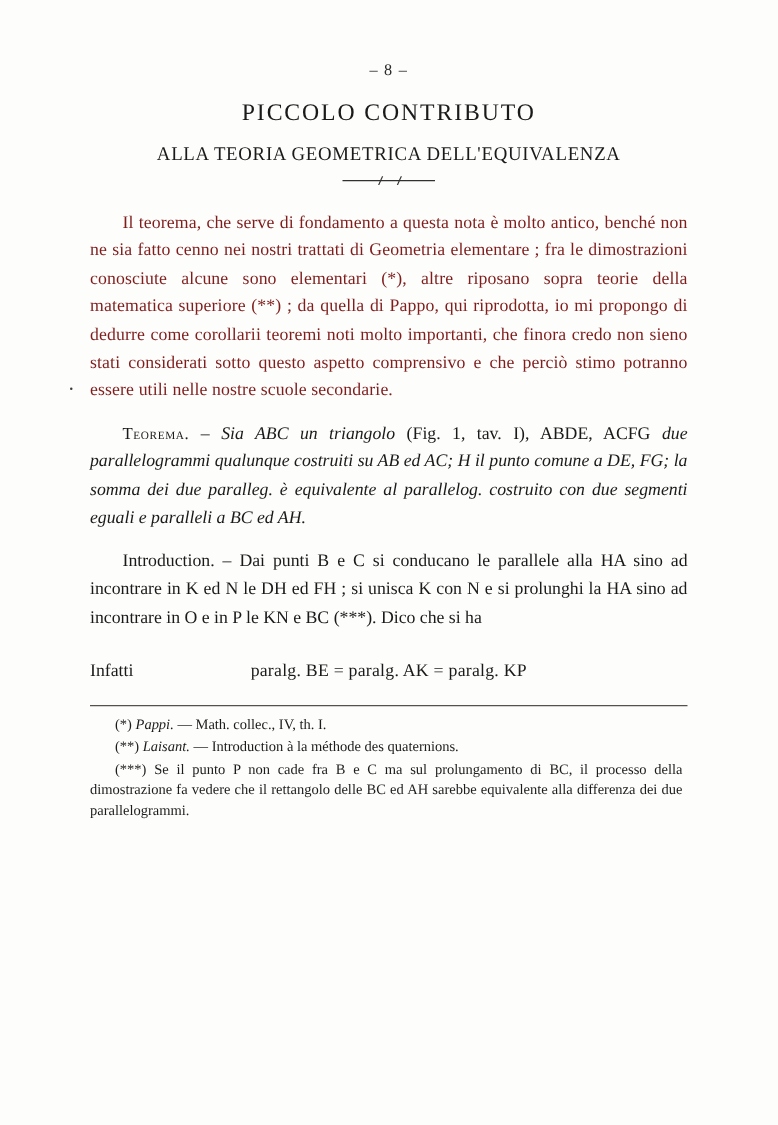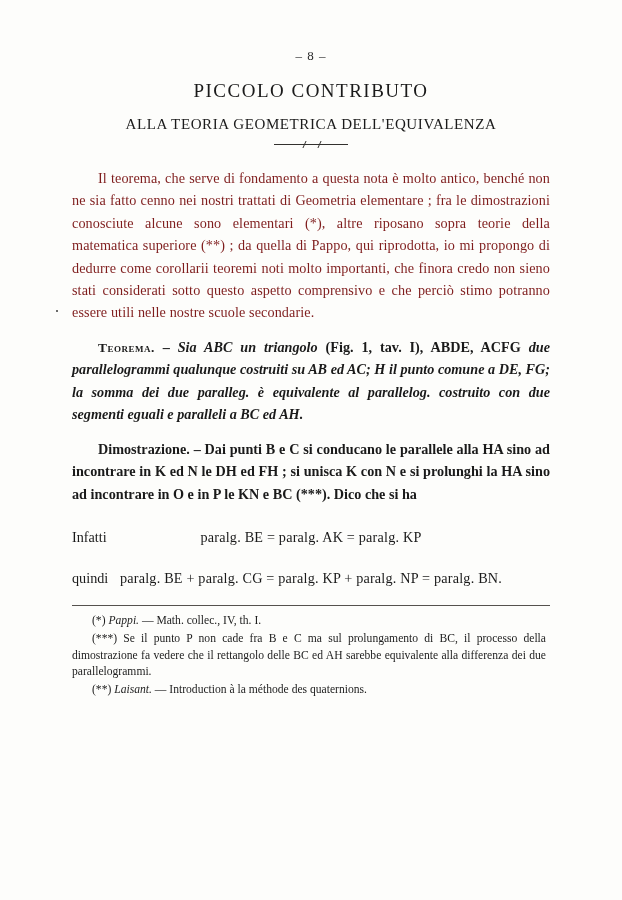--- a/index.html
+++ b/index.html
@@ -82,21 +82,20 @@
     font-size: 13.4px;
     letter-spacing: 0.5px;
   }
   .ital { font-style: italic; }
   .theorem-par {
     font-size: 14.2px;
     line-height: 1.58;
     text-align: justify;
     text-indent: 26px;
     margin: 12px 0 4px 0;
-    font-weight: bold;
   }
   .theorem-par .ital { font-style: italic; }
   .eq {
     text-align: center;
     font-size: 14.2px;
     margin: 12px 0 10px 0;
     letter-spacing: 0.2px;
   }
   .eq-wide {
     text-align: center;
@@ -154,36 +153,32 @@
 
   <div class="rule-ornament"></div>
 
   <p class="body-par">Il teorema, che serve di fondamento a questa nota è molto antico, benché non ne sia fatto cenno nei nostri trattati di Geometria elementare ; fra le dimostrazioni conosciute alcune sono elementari (*), altre riposano sopra teorie della matematica superiore (**) ; da quella di Pappo, qui riprodotta, io mi propongo di dedurre come corollarii teoremi noti molto importanti, che finora credo non sieno stati considerati sotto questo aspetto comprensivo e che perciò stimo potranno essere utili nelle nostre scuole secondarie.</p>
 
   <p class="theorem-par">
     <span class="smallcaps">Teorema.</span><span> – </span><span class="ital">Sia ABC un triangolo</span><span> (Fig. 1, tav. I), ABDE, ACFG </span><span class="ital">due parallelogrammi qualunque costruiti su AB ed AC; H il punto comune a DE, FG; la somma dei due paralleg. è equivalente al parallelog. costruito con due segmenti eguali e paralleli a BC ed AH.</span>
   </p>
 
   <p class="theorem-par">
-    <span>Dimostrazione.</span><span> – </span><span>Dai punti B e C si conducano le parallele alla HA sino ad incontrare in K ed N le DH ed FH ; si unisca K con N e si prolunghi la HA sino ad incontrare in O e in P le KN e BC (***). Dico che si ha</span>
+    <span>Introduction.</span><span> – </span><span>Dai punti B e C si conducano le parallele alla HA sino ad incontrare in K ed N le DH ed FH ; si unisca K con N e si prolunghi la HA sino ad incontrare in O e in P le KN e BC (***). Dico che si ha</span>
   </p>
 
 
   <div class="eq-block">
     <span class="lead-word">Infatti</span>
     <div class="eq">paralg. BE = paralg. AK = paralg. KP</div>
   </div>
 
 
-  <div class="eq-block">
-    <span class="lead-word">quindi</span>
-    <div class="eq-wide">paralg. BE + paralg. CG = paralg. KP + paralg. NP = paralg. BN.</div>
-  </div>
 
   <hr class="footnote-rule">
 
   <div class="footnotes">
     <p><span>(*) </span><span class="fn-ital">Pappi.</span><span> — Math. collec., IV, th. I.</span></p>
+    <p><span>(**) </span><span class="fn-ital">Laisant.</span><span> — Introduction à la méthode des quaternions.</span></p>
     <p><span>(***) </span><span>Se il punto P non cade fra B e C ma sul prolungamento di BC, il processo della dimostrazione fa vedere che il rettangolo delle BC ed AH sarebbe equivalente alla differenza dei due parallelogrammi.</span></p>
-    <p><span>(**) </span><span class="fn-ital">Laisant.</span><span> — Introduction à la méthode des quaternions.</span></p>
   </div>
 
 </div>
 
 </body></html>

